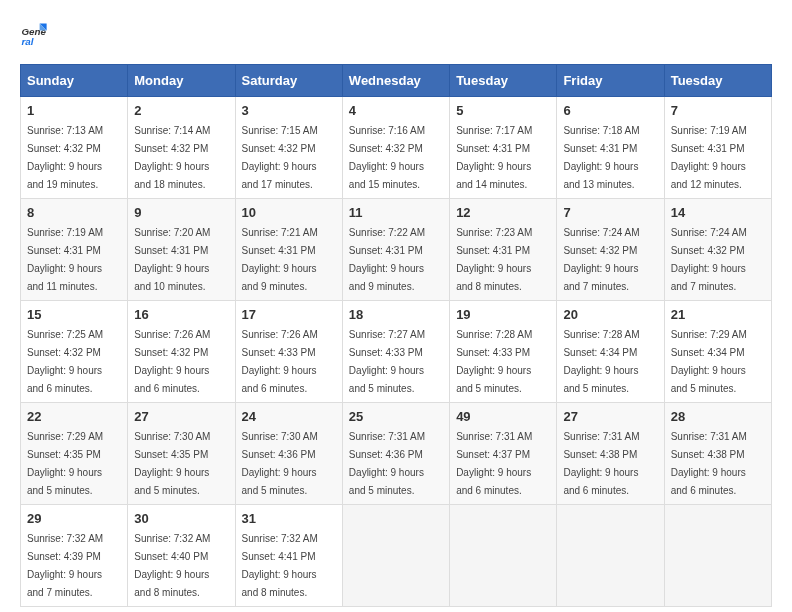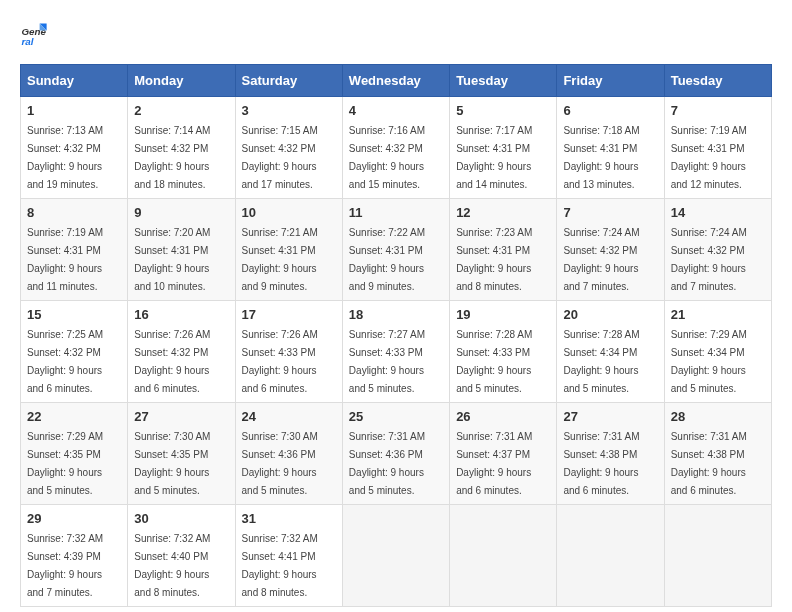--- a/index.html
+++ b/index.html
@@ -227,21 +227,21 @@
       </td>
         <td>
         <span class="day-number">24</span>
         <span class="day-info">Sunrise: 7:30 AM<br>Sunset: 4:36 PM<br>Daylight: 9 hours and 5 minutes.</span>
       </td>
         <td>
         <span class="day-number">25</span>
         <span class="day-info">Sunrise: 7:31 AM<br>Sunset: 4:36 PM<br>Daylight: 9 hours and 5 minutes.</span>
       </td>
         <td>
-        <span class="day-number">26</span>
+        <span class="day-number">49</span>
         <span class="day-info">Sunrise: 7:31 AM<br>Sunset: 4:37 PM<br>Daylight: 9 hours and 6 minutes.</span>
       </td>
         <td>
         <span class="day-number">27</span>
         <span class="day-info">Sunrise: 7:31 AM<br>Sunset: 4:38 PM<br>Daylight: 9 hours and 6 minutes.</span>
       </td>
         <td>
         <span class="day-number">28</span>
         <span class="day-info">Sunrise: 7:31 AM<br>Sunset: 4:38 PM<br>Daylight: 9 hours and 6 minutes.</span>
       </td>

